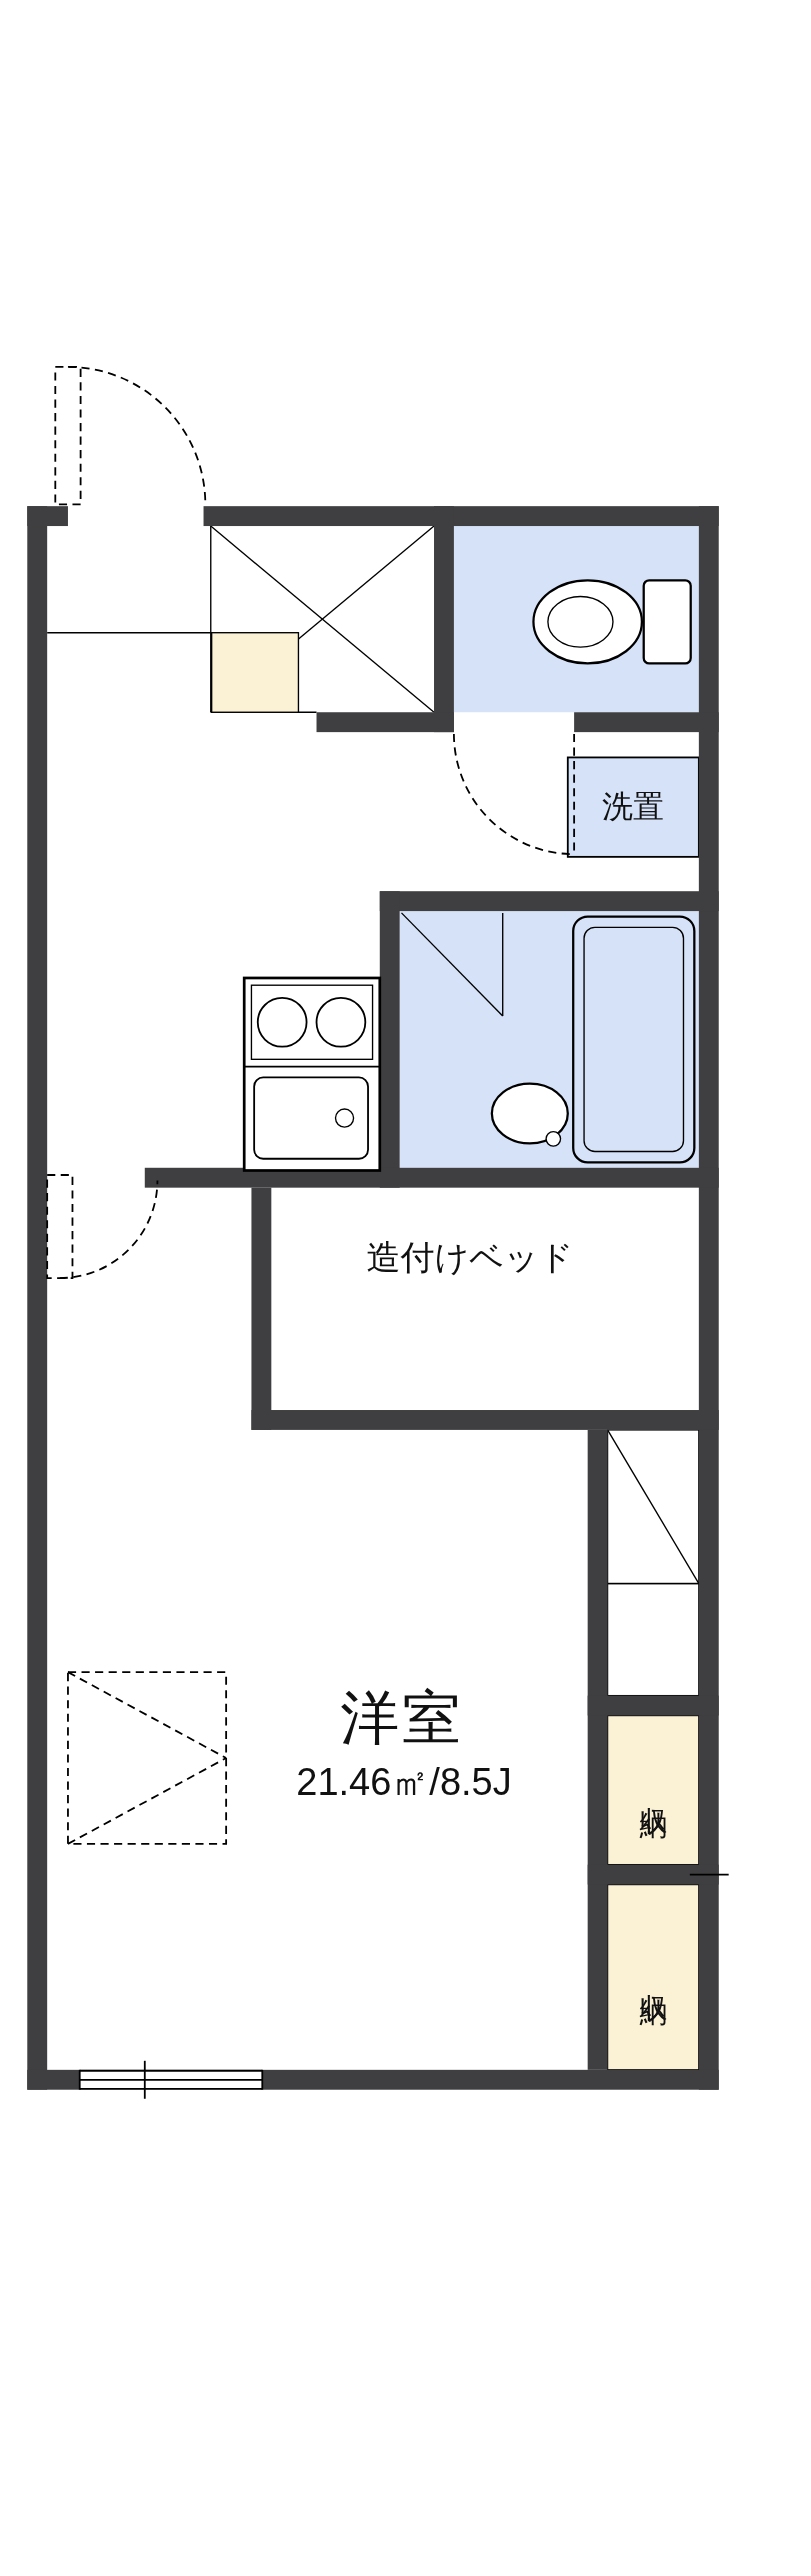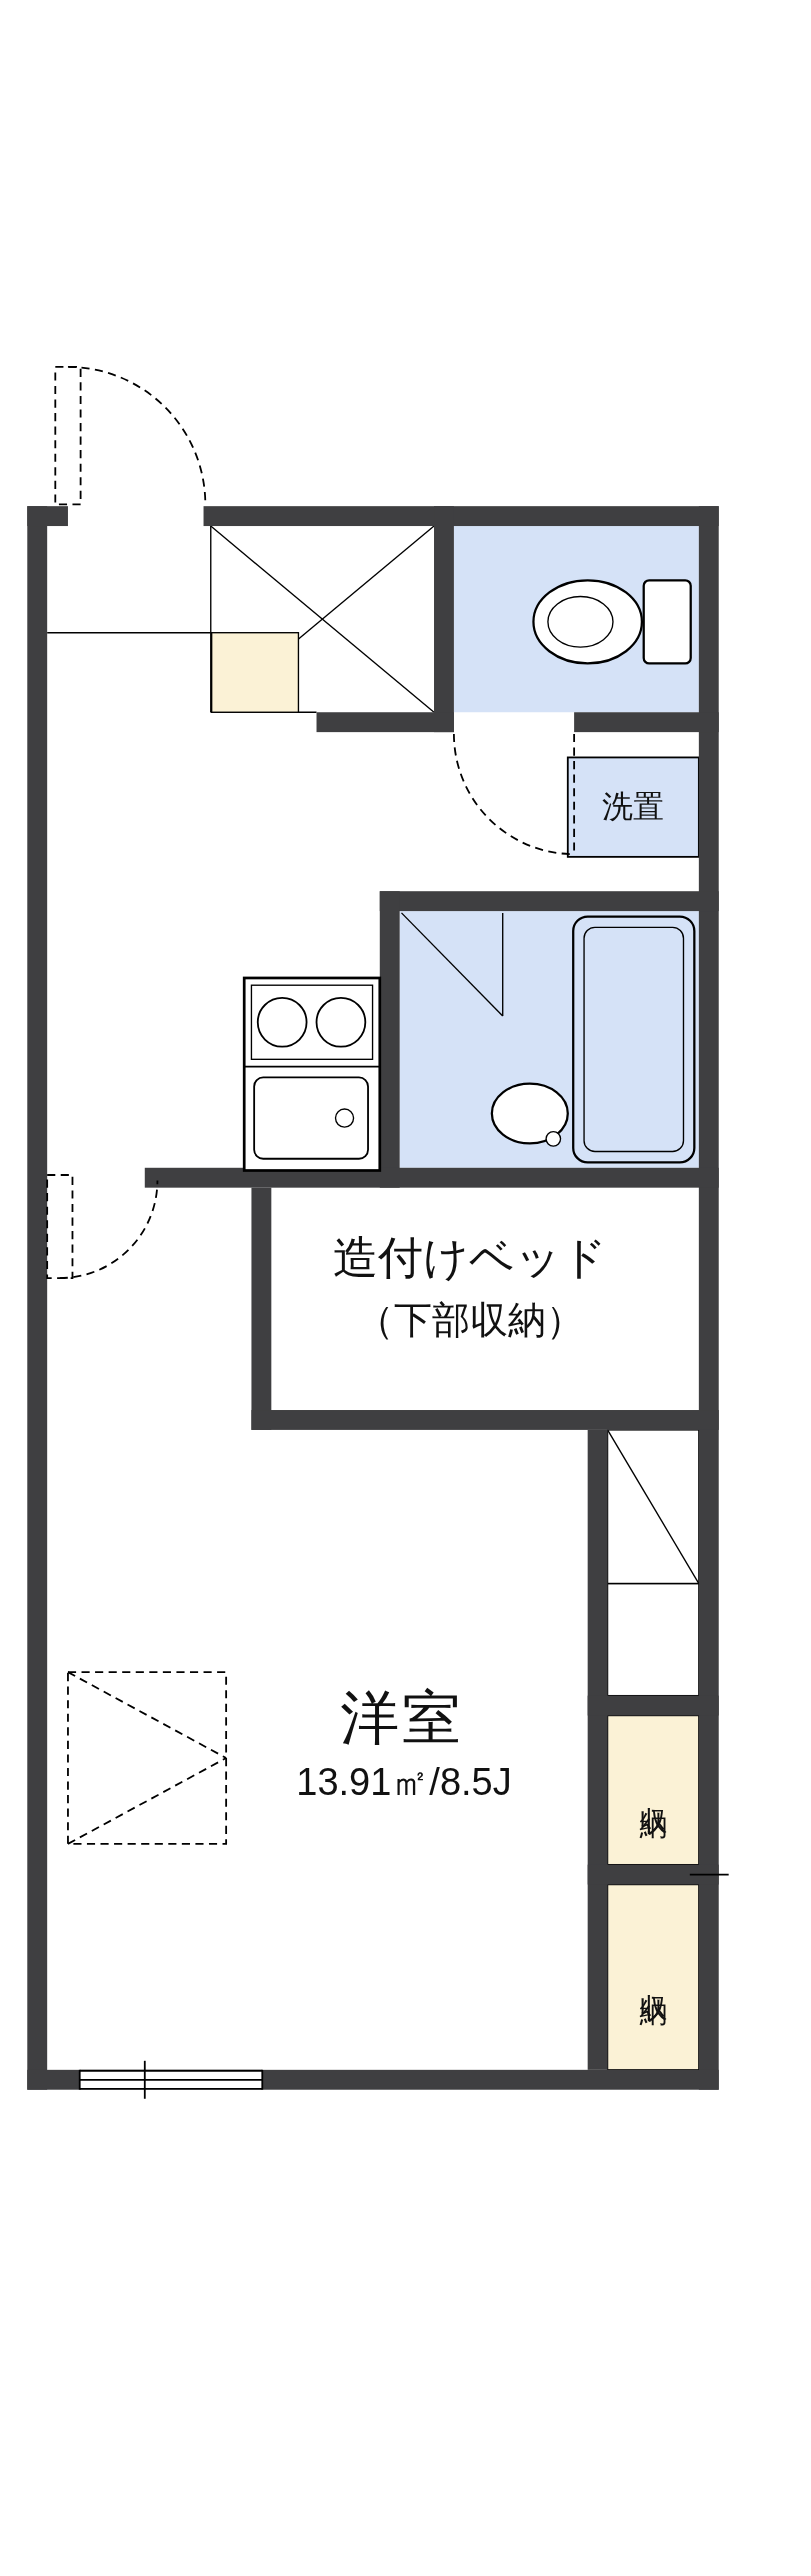--- a/index.html
+++ b/index.html
@@ -20,21 +20,21 @@
   .fix{fill:#ffffff;stroke:#000;stroke-width:2.5;}
   .dash{stroke:#000;stroke-width:2;fill:none;stroke-dasharray:9 6;}
   .label{
     position:absolute;
     transform:translate(-50%,-50%);
     color:var(--line,#111111);
     white-space:nowrap;
     text-align:center;
   }
   .lbl-laundry{left:633px;top:807px;font-size:31px;}
-  .lbl-bed1{left:470px;top:1258px;font-size:45px;}
+  .lbl-bed1{left:470px;top:1258px;font-size:34px;}
   .lbl-bed2{left:470px;top:1320px;font-size:38px;}
   .lbl-room{left:402px;top:1719px;font-size:59px;letter-spacing:2.7px;}
   .lbl-area{left:404px;top:1782px;font-size:38px;}
   .lbl-closet{font-size:28px;writing-mode:vertical-rl;text-orientation:upright;letter-spacing:6.3px;}
   .lbl-closet1{left:653px;top:1790px;}
   .lbl-closet2{left:653px;top:1977px;}
 </style>
 </head>
 <body>
 
@@ -136,19 +136,18 @@
       <rect x="52" y="1300" width="28" height="114" fill="none"></rect>
       <path d="M 66 1414 A 108 108 0 0 0 174 1306"></path>
       <rect x="75" y="1850" width="175" height="190" fill="none"></rect>
       <line x1="75" y1="1850" x2="250" y2="1945"></line>
       <line x1="75" y1="2040" x2="250" y2="1945"></line>
     </g>
   </svg>
 
   <div class="label lbl-laundry">洗置</div>
   <div class="label lbl-bed1">造付けベッド</div>
-  <div class="label lbl-bed2">（下部収納）</div>
   <div class="label lbl-room">洋室</div>
-  <div class="label lbl-area">13.91㎡/8.5J</div>
+  <div class="label lbl-area">21.46㎡/8.5J</div>
   <div class="label lbl-closet lbl-closet1">収納</div>
   <div class="label lbl-closet lbl-closet2">収納</div>
 </div>
 
 
 </body></html>

